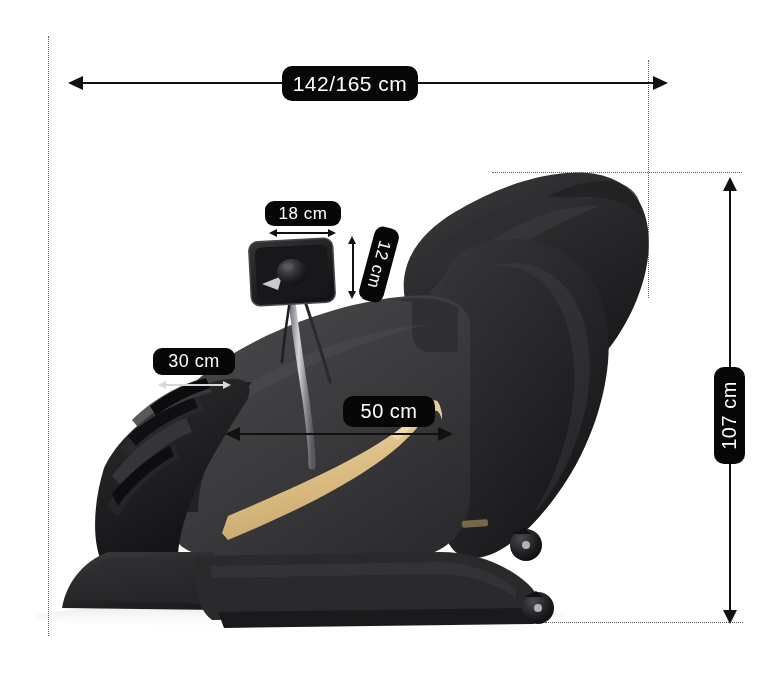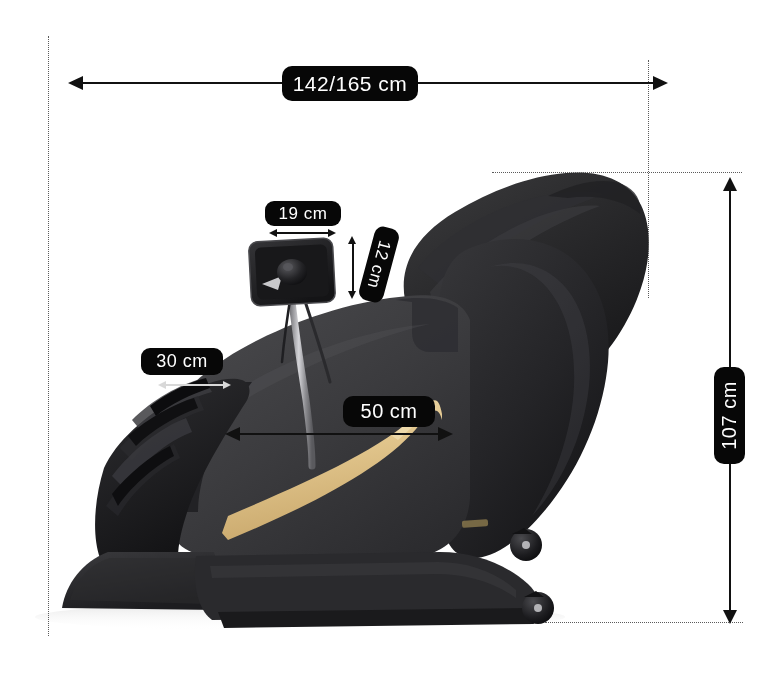--- a/index.html
+++ b/index.html
@@ -251,36 +251,36 @@
     <div class="dimline-h" style="left:56px; top:82px; width:590px;"></div>
     <div class="arrow arrow-left" style="left:48px; top:76px;"></div>
     <div class="arrow arrow-right" style="left:633px; top:76px;"></div>
     <div class="pill" style="left:262px; top:66px; width:136px; height:35px; font-size:21px;">142/165 cm</div>
   </div>
 
   <div class="abs">
     <div class="dimline-h" style="left:256px; top:232px; width:54px; border-top-width:2px;"></div>
     <div class="arrow arrow-left-s" style="left:249px; top:229px;"></div>
     <div class="arrow arrow-right-s" style="left:308px; top:229px;"></div>
-    <div class="pill small" style="left:245px; top:201px; width:76px; height:25px; font-size:17px;">19 cm</div>
+    <div class="pill small" style="left:245px; top:201px; width:76px; height:25px; font-size:17px;">18 cm</div>
   </div>
 
   <div class="abs">
     <div class="dimline-v" style="left:332px; top:243px; height:50px;"></div>
     <div class="arrow arrow-up-s" style="left:328px; top:236px;"></div>
     <div class="arrow arrow-down-s" style="left:328px; top:291px;"></div>
     <div class="pill small" style="left:321px; top:252px; width:76px; height:25px; font-size:17px;
                 transform: rotate(105deg); transform-origin: 50% 50%;">12 cm</div>
   </div>
 
   <div class="abs">
     <div class="dimline-h-w" style="left:145px; top:384px; width:60px;"></div>
     <div class="arrow arrow-left-w" style="left:138px; top:381px;"></div>
     <div class="arrow arrow-right-w" style="left:203px; top:381px;"></div>
-    <div class="pill small" style="left:121px; top:348px; width:82px; height:27px; font-size:18px;">30 cm</div>
+    <div class="pill small" style="left:133px; top:348px; width:82px; height:27px; font-size:18px;">30 cm</div>
   </div>
 
   <div class="abs">
     <div class="dimline-h" style="left:213px; top:433px; width:212px;"></div>
     <div class="arrow arrow-left" style="left:205px; top:427px;"></div>
     <div class="arrow arrow-right" style="left:418px; top:427px;"></div>
     <div class="pill" style="left:283px; top:396px; width:92px; height:31px; font-size:20px;margin-left:40px;">50 cm</div>
   </div>
 
   <div class="abs">

